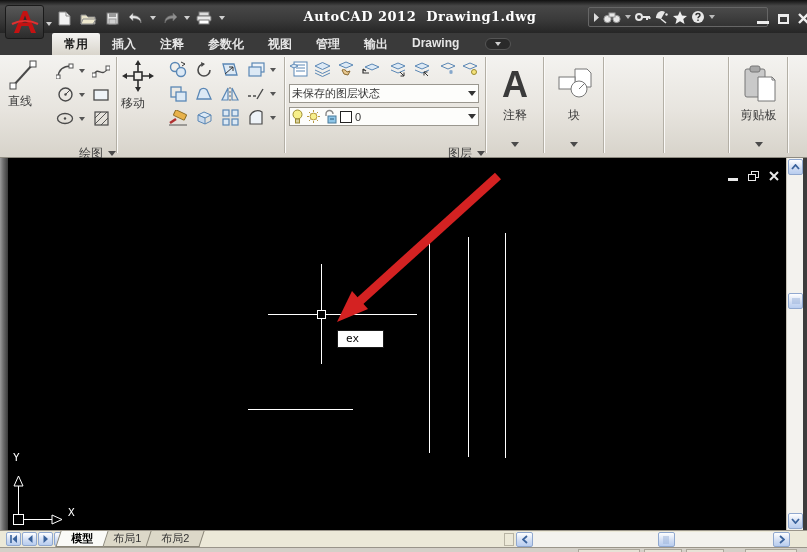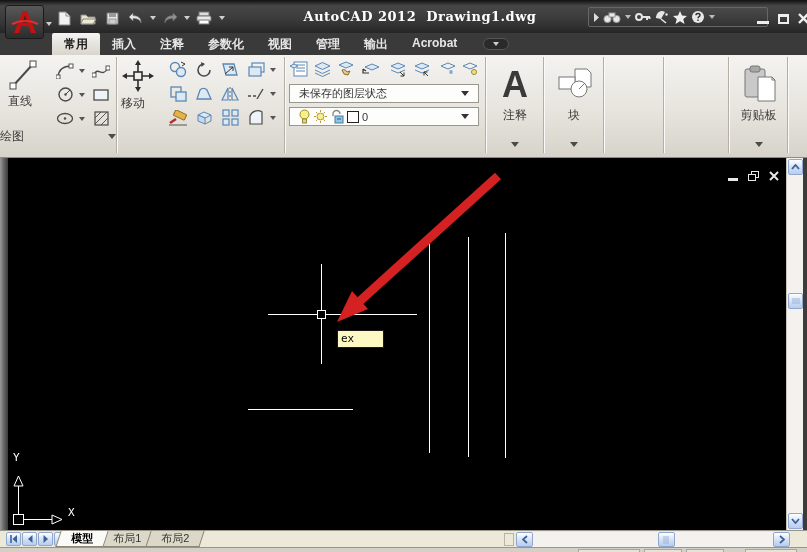--- a/index.html
+++ b/index.html
@@ -30,43 +30,43 @@
   .rtab { padding:3px 12px 2px 12px; font-size:12px; font-weight:bold; color:#e6e6e6; cursor:default; }
   .rtab.active { background:linear-gradient(#f4f3f1,#d9d5cc); color:#1c1c1c; border-radius:2px 2px 0 0; }
   #ribbon-collapse { margin-left:14px; align-self:center; width:26px; height:12px; background:#2a2a2a;
     border:1px solid #555; border-radius:6px; display:flex; align-items:center; justify-content:center; }
 
   
   #ribbon { left:0; top:55px; width:807px; height:103px;
     background:linear-gradient(#f4f3f0 0%, #e7e4de 55%, #d7d3ca 100%);
     border-bottom:1px solid #8e8a80; }
   .panel-sep { position:absolute; top:2px; height:96px; width:1px; background:#b3afa5; box-shadow:1px 0 0 #fbfaf8; }
-  .panel-footer { position:absolute; top:71px; height:20px; display:flex; align-items:center; justify-content:space-between;
+  .panel-footer { position:absolute; top:88px; height:20px; display:flex; align-items:center; justify-content:flex-end;
     gap:5px; font-size:12px; color:#3c3c3c; width:100%; }
   .caret-dn { width:0;height:0;border-left:4px solid transparent;border-right:4px solid transparent;border-top:5px solid #4a4a4a; }
   .panel { position:absolute; top:0; height:100px; }
   .bigbtn { position:absolute; display:flex; flex-direction:column; align-items:flex-start; justify-content:flex-start; }
   .bigbtn .lbl { font-size:12px; color:#3c3c3c; margin-top:2px; }
   .gbtn { position:absolute; width:22px; height:21px; display:flex; align-items:center; justify-content:center; }
   .combo { position:absolute; left:4px; width:190px; height:19px; background:#fdfdfb; border:1px solid #9a978f;
-    display:flex; align-items:center; font-size:11px; color:#333; padding:0 9px; gap:3px; }
+    display:flex; align-items:center; font-size:11px; color:#333; padding:0 2px; gap:3px; }
   .combo .spacer { flex:1; }
   .bigpanel { position:absolute; top:0; height:100px; display:flex; flex-direction:column; align-items:center; }
   .bigpanel .icon-slot { height:44px; display:flex; align-items:flex-end; justify-content:center; margin-top:4px; }
   .bigpanel .lbl { font-size:12px; color:#3c3c3c; margin-top:4px; }
   .bigpanel .caret-dn { position:absolute; bottom:8px; }
 
   
   #canvas { left:8px; top:158px; width:778px; height:372px; background:#000; overflow:hidden; }
   #left-frame { left:0; top:158px; width:8px; height:372px; background:linear-gradient(90deg,#9a9a9a,#6e6e6e 40%,#3a3a3a); }
   #right-frame { left:803px; top:158px; width:4px; height:372px; background:#3c3c3c; }
   .wline { position:absolute; background:#fff; }
-  #ex-box { position:absolute; left:329px; top:172px; width:47px; height:18px; background:#fef9c3;
+  #ex-box { position:absolute; left:329px; top:172px; width:47px; height:18px; background:#ffffff;
     border:1px solid #1a1a1a; font-family:"DejaVu Sans Mono", monospace; font-size:11px; color:#000;
-    padding:1px 0 0 3px; }
+    padding:1px 0 0 8px; }
   .ucs-label { position:absolute; color:#fff; font-size:11px; font-family:"DejaVu Sans Mono", monospace; }
   #doc-controls { position:absolute; left:720px; top:9px; display:flex; gap:10px; align-items:center; }
 
   
   .xp-btn { background:linear-gradient(#fff,#cfdcf3 60%,#b8cdef); border:1px solid #90a8cf; border-radius:2px;
     display:flex; align-items:center; justify-content:center; }
   #vscroll { left:786px; top:158px; width:17px; height:372px; background:#f3f2ee; border-left:1px solid #c8c4ba; }
   #vscroll .xp-btn { position:absolute; left:1px; width:15px; height:16px; }
   #vthumb { position:absolute; left:1px; top:135px; width:15px; height:18px; }
   #hscroll { position:absolute; left:516px; top:1px; width:274px; height:15px; background:#f3f2ee; }
@@ -210,21 +210,21 @@
 </div>
 
 <div class="abs" id="ribbon-tabs">
   <div class="rtab active">常用</div>
   <div class="rtab">插入</div>
   <div class="rtab">注释</div>
   <div class="rtab">参数化</div>
   <div class="rtab">视图</div>
   <div class="rtab">管理</div>
   <div class="rtab">输出</div>
-  <div class="rtab">Acrobat</div>
+  <div class="rtab">Drawing</div>
   <div id="ribbon-collapse">
       <div class="mini-caret"></div>
     </div>
 </div>
 
 <div class="abs" id="ribbon">
 
   <div class="panel-sep" style="left:116px"></div>
   <div class="panel-sep" style="left:284px"></div>
   <div class="panel-sep" style="left:485px"></div>
@@ -461,20 +461,24 @@
         </svg>
       <svg width="13" height="15" viewBox="0 0 13 15">
           <path d="M2 7 V5 a3.5 3.5 0 0 1 7 0" fill="none" stroke="#888" stroke-width="1.4"></path>
           <rect x="4" y="7" width="8" height="7" fill="#8ec6e8" stroke="#4a7a9a"></rect>
           <path d="M6 10 H10" stroke="#2a5a7a"></path>
         </svg>
       <div style="width:12px;height:12px;background:#fff;border:1px solid #222"></div>
       <span>0</span>
       <span class="spacer"></span>
       <div class="caret-dn" style="border-top-color:#333"></div>
+    </div>
+    <div class="panel-footer">
+      <span>图层</span>
+      <div class="caret-dn"></div>
     </div>
   </div>
 
   <div class="bigpanel" style="left:487px;width:56px">
     <div class="icon-slot">
         <span style="font-size:36px;font-weight:bold;color:#3a3a3a;line-height:36px;">A</span>
       </div>
     <span class="lbl">注释</span>
     <div class="caret-dn"></div>
   </div>

